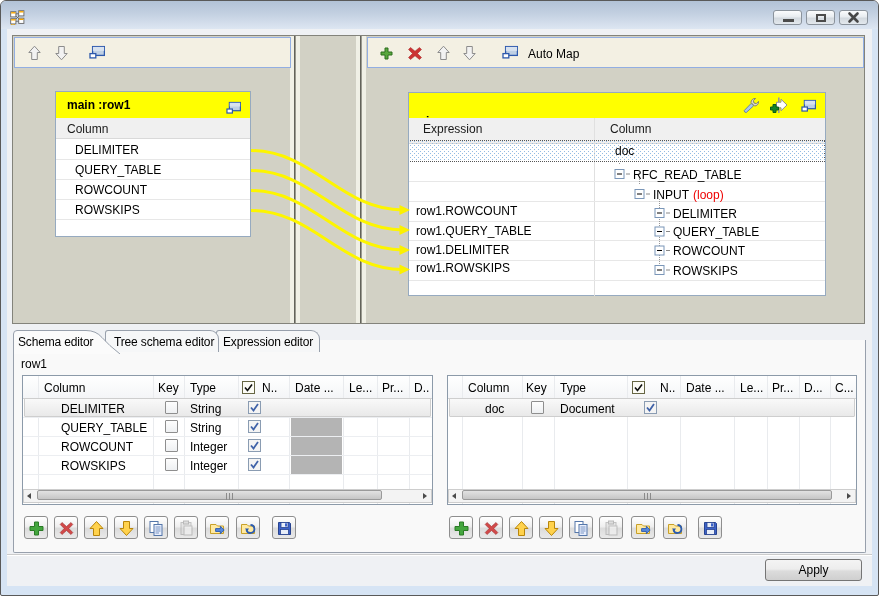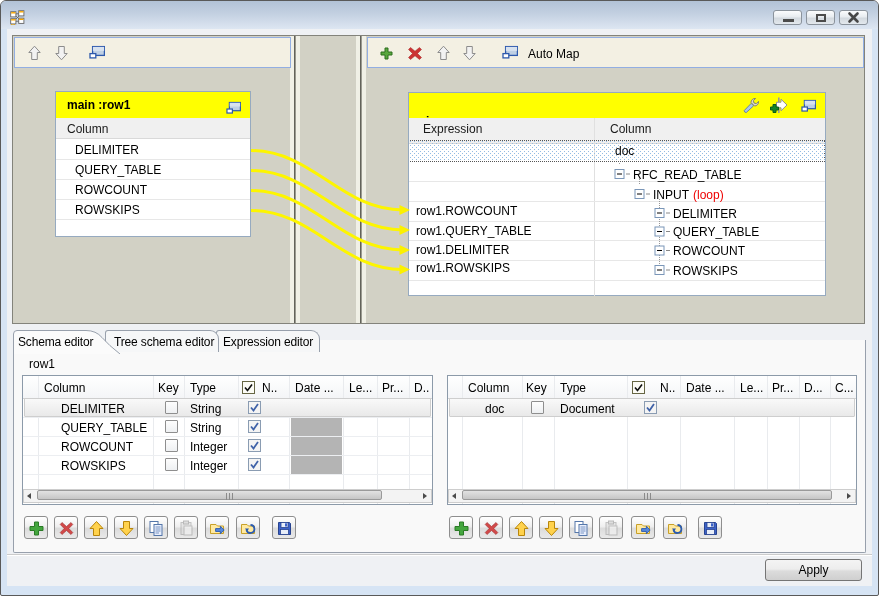--- a/index.html
+++ b/index.html
@@ -269,21 +269,21 @@
         </div>
     <div class="tab" style="left:92px;width:114px;height:22px;">
           <div style="position:absolute;left:8px;top:4px;white-space:nowrap;">Tree schema editor</div>
         </div>
     <svg width="110" height="24" style="position:absolute;left:0;top:0;" viewBox="0 0 110 24">
           <path d="M0.5 24 V4 Q0.5 0.5 4 0.5 H73 Q83 0.5 89 7.5 Q96 15.5 107 24" fill="#fbfbfb" stroke="#98a0ac"></path>
         </svg>
         <div style="position:absolute;left:5px;top:5px;letter-spacing:-0.15px;">Schema editor</div>
   </div>
   <div id="folder-content" style="position:absolute;left:7px;top:312px;width:852px;height:211px;">
-    <div style="position:absolute;left:15px;top:16px;text-align:center;">row1</div>
+    <div style="position:absolute;left:7px;top:16px;text-align:center;">row1</div>
 
     <div class="stab" id="ltable" style="left:8px;top:34px;width:411px;height:130px;">
           <div class="shead"></div>
           <div class="vline" style="left:15px;height:128px;"></div>
           <div class="vline" style="left:130px;height:128px;"></div>
           <div class="vline" style="left:161px;height:128px;"></div>
           <div class="vline" style="left:215px;height:128px;"></div>
           <div class="vline" style="left:266px;height:128px;"></div>
           <div class="vline" style="left:320px;height:128px;"></div>
           <div class="vline" style="left:354px;height:128px;"></div>

